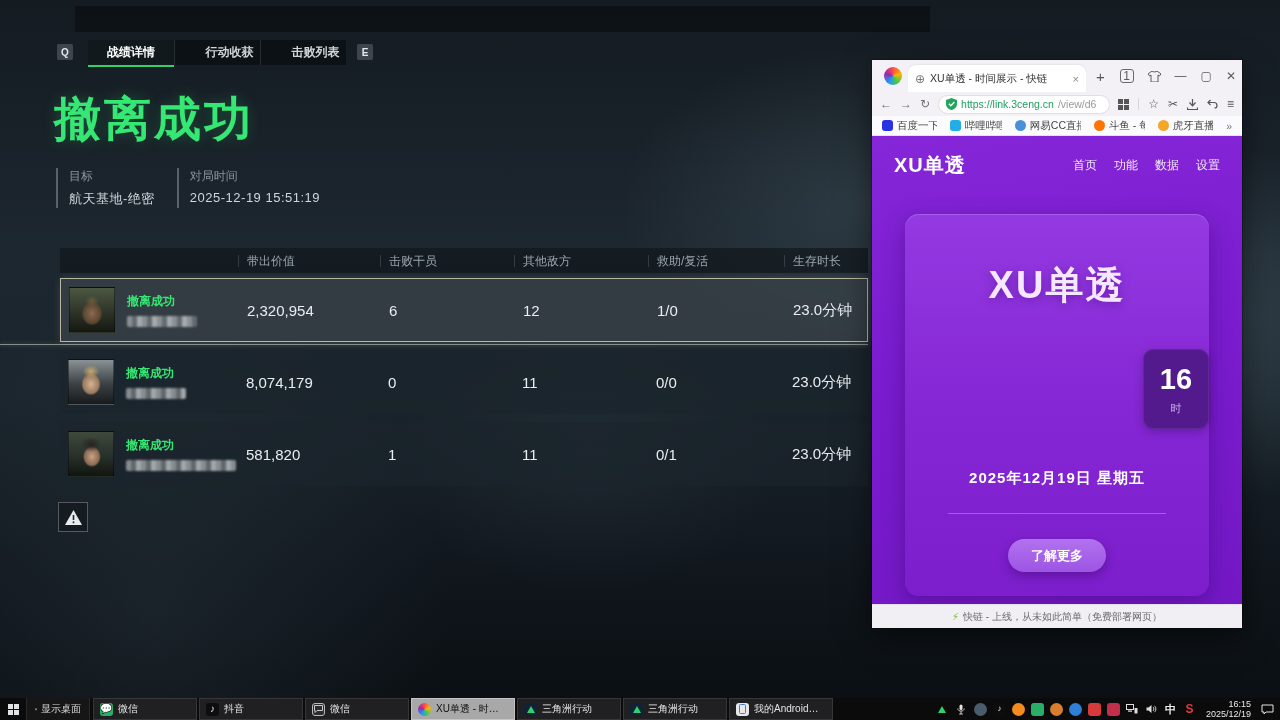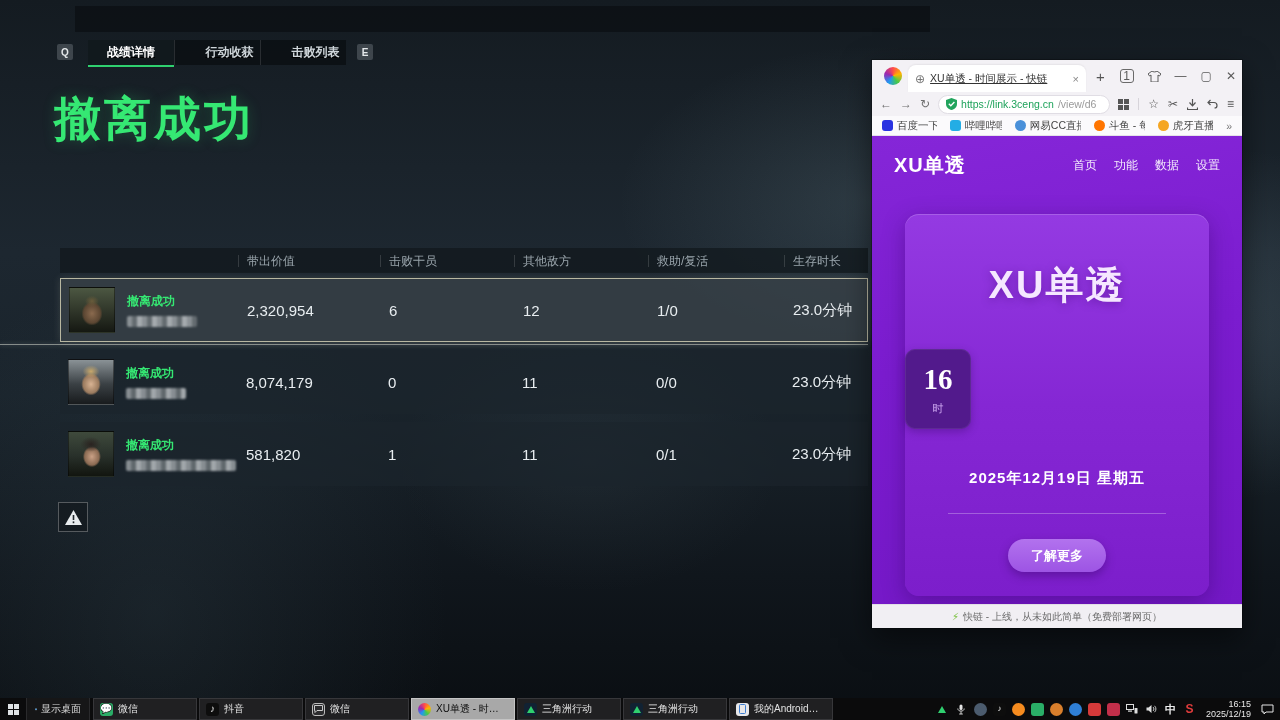--- a/index.html
+++ b/index.html
@@ -12,21 +12,21 @@
       radial-gradient(420px 480px at 12% 85%, rgba(60,80,90,.25), transparent 70%),
       radial-gradient(320px 220px at 46% 64%, rgba(90,110,120,.12), transparent 60%),
       linear-gradient(180deg,#141b21 0%,#1d2730 35%,#1a242c 55%,#10161c 80%,#0a0e12 100%);
   }
   
   .top-band { position:absolute; left:75px; top:6px; width:855px; height:26px;
     background:rgba(4,7,9,.45); }
   .watermark { position:absolute; left:8px; top:0px; font-size:42px; font-weight:900;
     color:rgba(255,255,255,.055); letter-spacing:6px; }
   .tabstrip { position:absolute; left:88px; top:40px; height:25px; display:flex;
-    background:rgba(10,15,18,.82);text-decoration:underline; }
+    background:rgba(10,15,18,.82); }
   .gtab { width:86px; display:flex; align-items:center; justify-content:center;
     font-size:12px; font-weight:bold; color:#cfd6da; position:relative; cursor:pointer; }
   .gtab + .gtab { border-left:1px solid rgba(255,255,255,.12);padding-left:24px; }
   .gtab.active { background:rgba(18,26,30,.95); color:#fff; }
   .gtab.active::after { content:""; position:absolute; left:0; right:0; bottom:-2px;
     height:2px; background:#2fd06f; }
   .keyhint { position:absolute; top:44px; width:16px; height:16px; border-radius:2px;
     background:rgba(110,120,126,.45); color:#e4e8ea; font-size:10px; font-weight:bold;
     display:flex; align-items:center; justify-content:center; }
   .keyhint.left { left:57px; } .keyhint.right { left:357px; }
@@ -73,21 +73,21 @@
   
   .bwin { position:absolute; left:872px; top:60px; width:370px; height:568px;
     background:#f3f1f5; box-shadow:0 10px 28px rgba(0,0,0,.5), 0 0 0 1px rgba(0,0,0,.25); }
   .btitle { height:32px; display:flex; align-items:center; padding:0 6px; position:relative; }
   .blogo { width:18px; height:18px; border-radius:50%; margin:0 6px;
     background:conic-gradient(#ff4b4b,#ffb300,#46c94b,#2196f3,#9c27b0,#ff4b4b); cursor:pointer; }
   .btab { width:178px; height:27px; margin-top:5px; background:#fff; border-radius:8px 8px 0 0;
     display:flex; align-items:center; padding:0 7px; gap:5px; box-shadow:0 -1px 2px rgba(0,0,0,.06); cursor:pointer; }
   .btab .globe { color:#777; font-size:12px; }
   .btab .ttl { font-size:10.5px; color:#333; white-space:nowrap; overflow:hidden;
-    text-overflow:ellipsis; flex:1;text-decoration:underline; }
+    text-overflow:ellipsis; flex:1; }
   .btab .tclose { color:#888; font-size:11px; cursor:pointer; }
   .bplus { font-size:15px; color:#555; margin-left:10px; cursor:pointer; }
   .bctrl { position:absolute; right:6px; top:0; height:32px; display:flex; align-items:center; gap:14px; }
   .bctrl .c { color:#5a5a5a; font-size:12px; cursor:pointer; line-height:1; }
   .badge1 { width:14px; height:14px; border:1.5px solid #6a6a6a; border-radius:3px;
     font-size:9px; color:#555; display:flex; align-items:center; justify-content:center; }
   .baddr { height:24px; display:flex; align-items:center; gap:8px; padding:0 8px;
     background:#f3f1f5; }
   .navg { color:#6e6e6e; font-size:12px; cursor:pointer; }
   .urlpill { flex:1; height:19px; background:#fff; border:1px solid #e0dde4; border-radius:10px;
@@ -109,21 +109,21 @@
     padding:0 22px; }
   .pbrand { font-size:20px; font-weight:bold; color:#fff; letter-spacing:1px; }
   .pnav { display:flex; gap:17px; }
   .pnav span { font-size:12px; color:#f3eafc; cursor:pointer; }
   .pcard { position:absolute; left:33px; top:78px; width:304px; height:382px; border-radius:14px;
     background:linear-gradient(180deg,#943ae2 0%,#8527d4 50%,#7c1ecb 100%);
     box-shadow:0 6px 22px rgba(40,0,80,.35), inset 0 1px 0 rgba(255,255,255,.18);
     text-align:center; }
   .hero { margin-top:46px; font-size:38px; font-weight:900; color:#f5e7ff;
     letter-spacing:2px; text-shadow:0 2px 10px rgba(60,0,110,.4); }
-  .clockrow { margin-top:38px; display:flex; justify-content:flex-start; gap:26px;font-family:Liberation Serif, serif; }
+  .clockrow { margin-top:38px; display:flex; justify-content:flex-end; gap:26px; }
   .tile { width:66px; height:80px; border-radius:10px; background:#521a8c;
     box-shadow:inset 0 0 0 1px rgba(255,255,255,.07), 0 3px 8px rgba(40,0,80,.3);
     display:flex; flex-direction:column; align-items:center; justify-content:center; gap:9px; }
   .tnum { font-size:29px; font-weight:bold; color:#ffffff; line-height:1; }
   .tunit { font-size:11px; color:#cfa9f2; line-height:1; }
   .pdate { margin-top:40px; font-size:15px; font-weight:bold; color:#ffffff; letter-spacing:1px; }
   .pdivider { margin:25px auto 0; width:218px; height:1px; background:rgba(255,255,255,.28); }
   .cta { margin:25px auto 0; width:98px; height:33px; border-radius:17px; border:none;
     background:linear-gradient(180deg,#b272ee,#9d54e4); color:#fff; font-size:13px;
     font-weight:bold; cursor:pointer; box-shadow:0 4px 10px rgba(40,0,80,.35);
@@ -181,20 +181,30 @@
   <div class="tabstrip">
     <div class="gtab active">战绩详情</div>
     <div class="gtab">行动收获</div>
     <div class="gtab">击败列表</div>
   </div>
   <div class="keyhint left">Q</div>
   <div class="keyhint right">E</div>
 
   <div class="result-title">撤离成功</div>
 
+  <div class="info-row">
+    <div class="info-item">
+      <div class="info-label">目标</div>
+      <div class="info-value">航天基地-绝密</div>
+    </div>
+    <div class="info-item">
+      <div class="info-label">对局时间</div>
+      <div class="info-value">2025-12-19 15:51:19</div>
+    </div>
+  </div>
 
   <div class="fullline"></div>
 
   <div class="gtable">
     <div class="ghead gcols">
       <div class="hcell first"></div>
       <div class="hcell">带出价值</div>
       <div class="hcell">击败干员</div>
       <div class="hcell">其他敌方</div>
       <div class="hcell">救助/复活</div>

